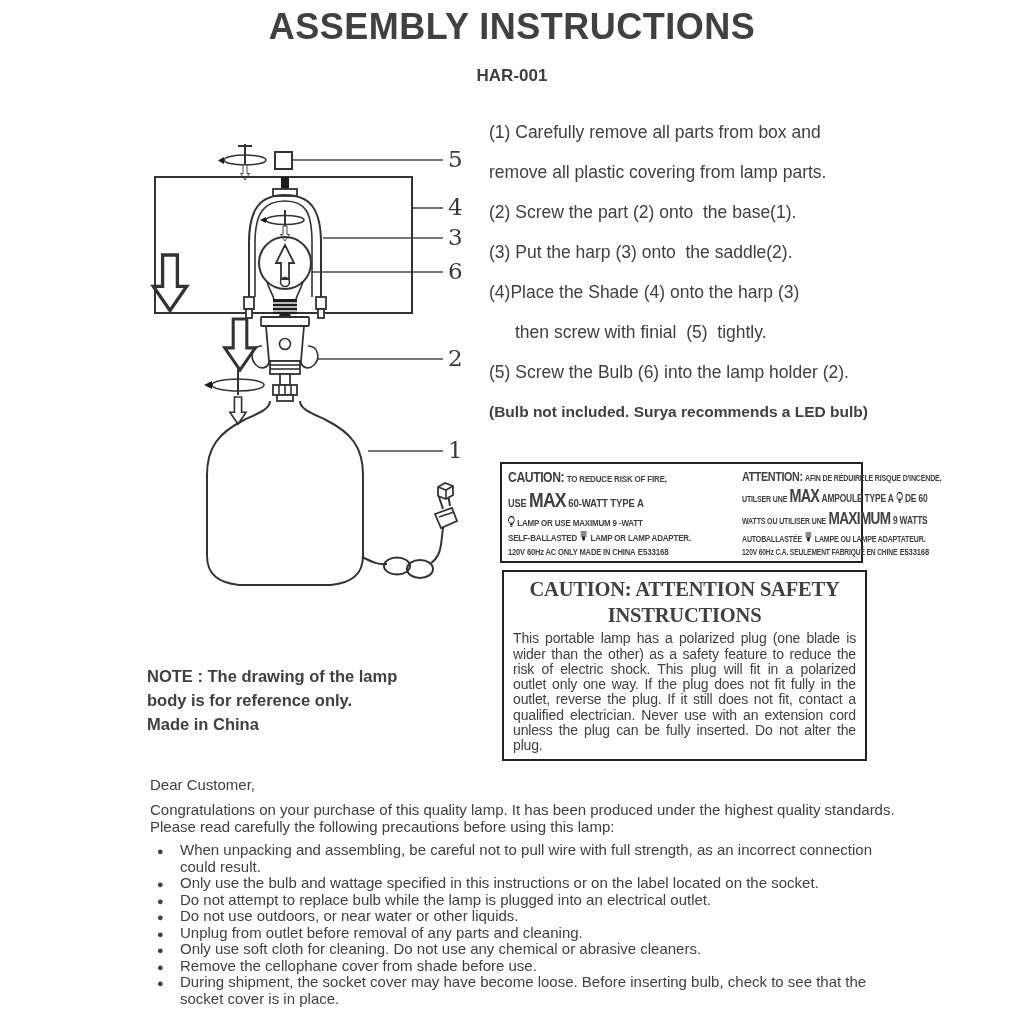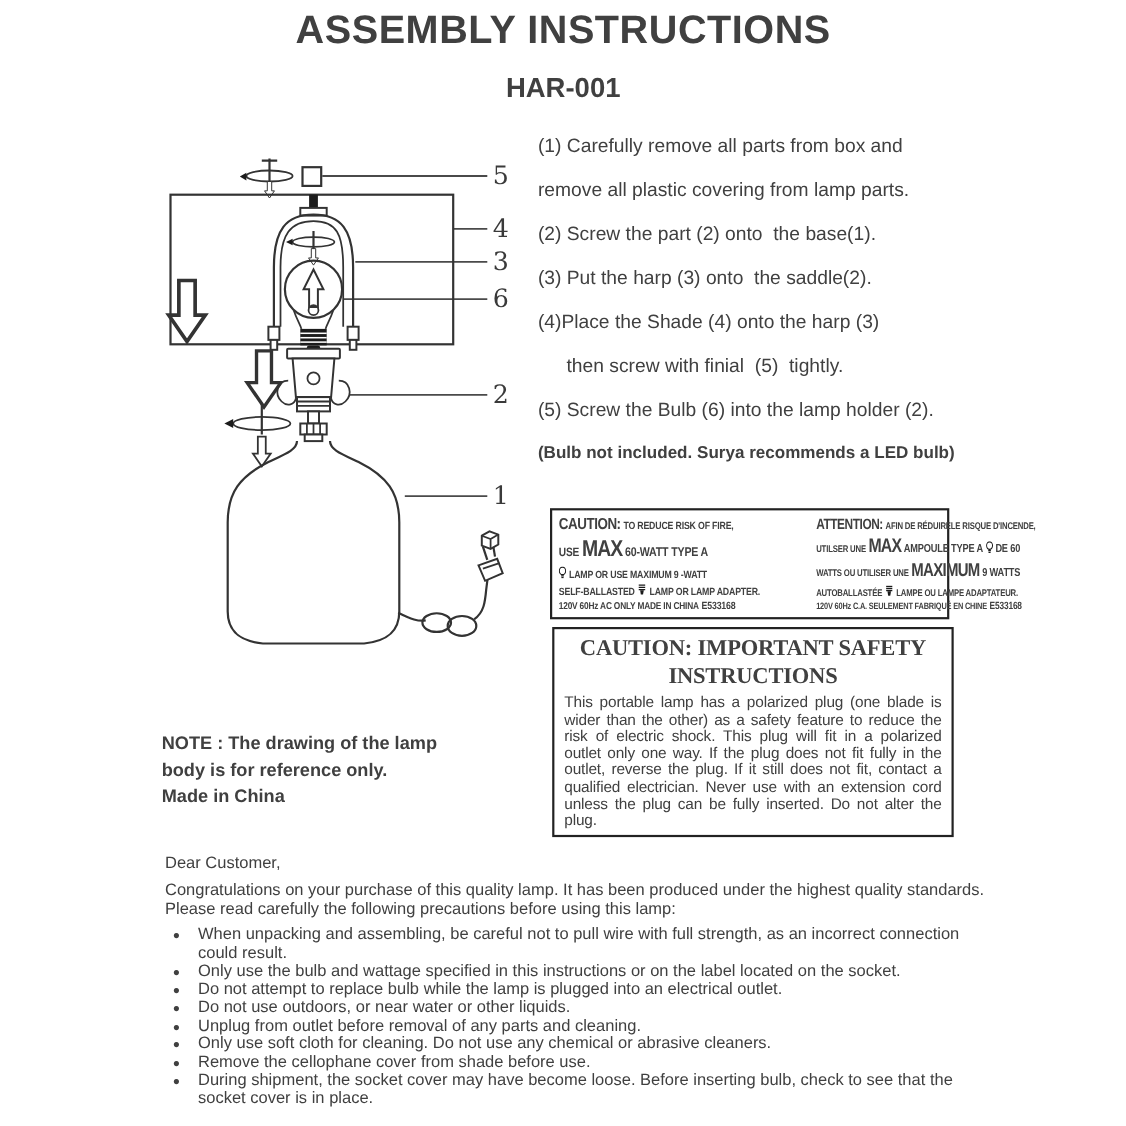--- a/index.html
+++ b/index.html
@@ -2,21 +2,21 @@
 <html><head>
 <meta charset="utf-8">
 <style>
   html,body{margin:0;padding:0;background:#e8e8e8;}
   #canvas{position:relative;width:1024px;height:1024px;background:#ffffff;
           font-family:"Liberation Sans",sans-serif;color:#404040;overflow:hidden;margin:0 auto;}
   
   .title{position:absolute;top:6px;left:0;width:100%;text-align:center;
          font-size:36px;font-weight:bold;letter-spacing:.5px;}
   .model{position:absolute;top:66px;left:0;width:100%;text-align:center;
-         font-size:25px;font-weight:bold;}
+         font-size:17px;font-weight:bold;}
   
   .diagram{position:absolute;left:140px;top:115px;}
   .diagram .ln{stroke:#4a4a4a;stroke-width:1.6;}
   .diagram .num{font-family:"DejaVu Serif","Liberation Serif",serif;font-size:23px;fill:#3a3a3a;}
   .diagram .sk{stroke:#333;fill:none;stroke-width:2;}
   .diagram .sk1{stroke:#333;fill:none;stroke-width:1.6;}
   .diagram .wh{stroke:#333;fill:#fff;stroke-width:1.8;}
   .diagram .dk{fill:#1c1c1c;stroke:none;}
   
   .steps{position:absolute;left:489px;top:112px;width:440px;}
@@ -245,21 +245,21 @@
       </div>
       <div class="cl">
         <span style="font-size:8.4px;">120V 60Hz C.A. SEULEMENT FABRIQUÉ EN CHINE</span>
         <span class="code">E533168</span>
       </div>
     </div>
   </div>
 
   <div class="safety">
     <div class="safety-h">
-      <div>CAUTION: IMPORTANT SAFETY</div>
+      <div>CAUTION: ATTENTION SAFETY</div>
       <div>INSTRUCTIONS</div>
     </div>
     <p class="safety-b">This portable lamp has a polarized plug (one blade is wider than the other) as a safety feature to reduce the risk of electric shock. This plug will fit in a polarized outlet only one way. If the plug does not fit fully in the outlet, reverse the plug. If it still does not fit, contact a qualified electrician. Never use with an extension cord unless the plug can be fully inserted. Do not alter the plug.</p>
   </div>
 
   <div class="note">
     <div>NOTE :  The drawing of the lamp</div>
     <div>body is for reference only.</div>
     <div>Made in China</div>
   </div>

